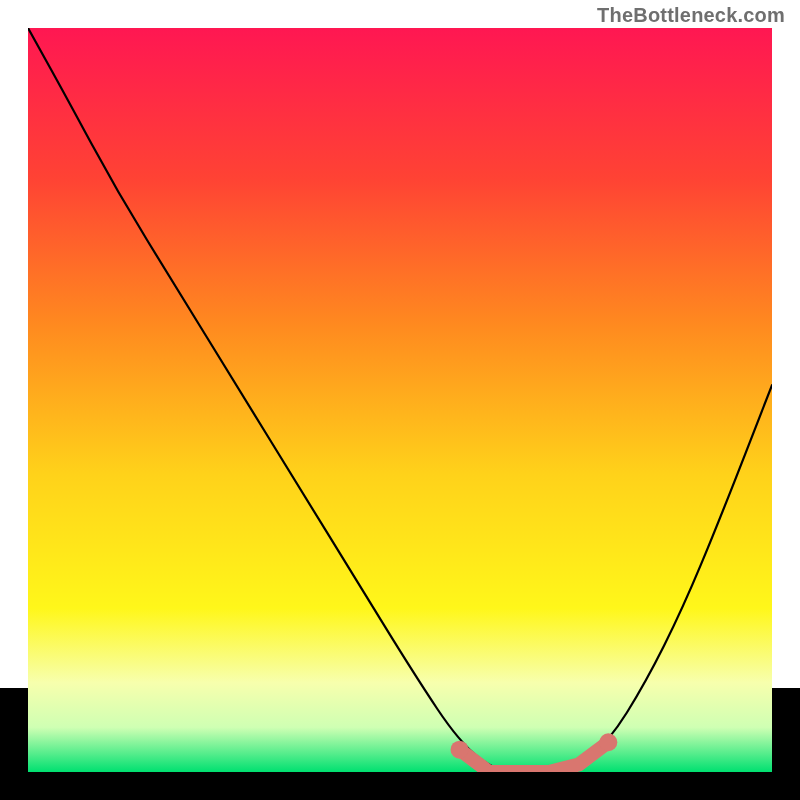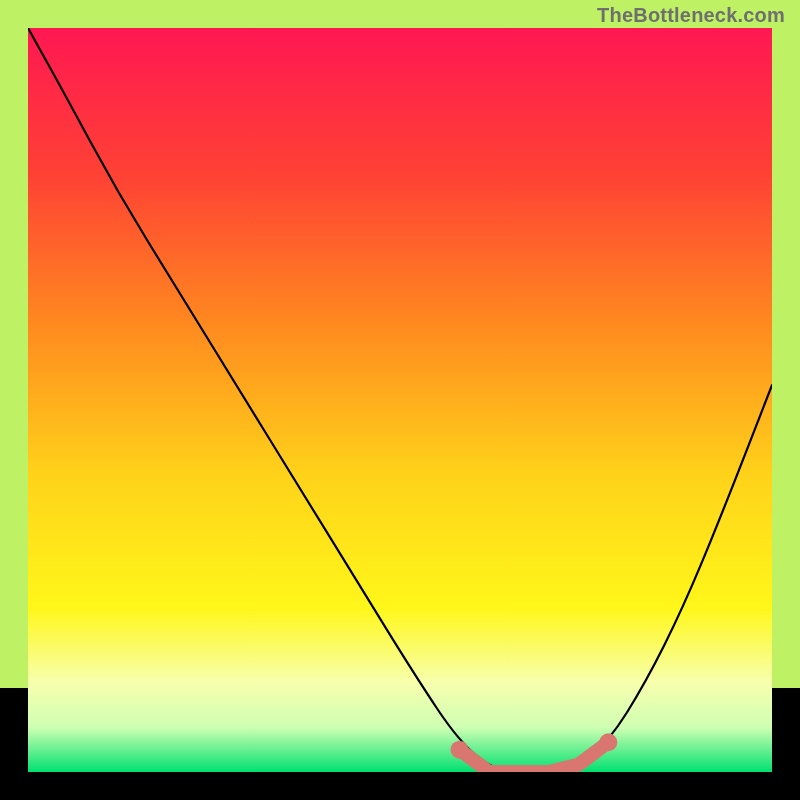--- a/index.html
+++ b/index.html
@@ -9,21 +9,21 @@
     height: 800px;
     background: #000;
     overflow: hidden;
   }
   .frame {
     position: absolute;
     top: 0;
     left: 0;
     width: 800px;
     height: 688px;
-    background: #bef264;
+    background: #ffffff;
   }
   .plot {
     position: absolute;
     top: 28px;
     left: 28px;
     width: 744px;
     height: 744px;
     overflow: hidden;
   }
   .gradient-bg {

